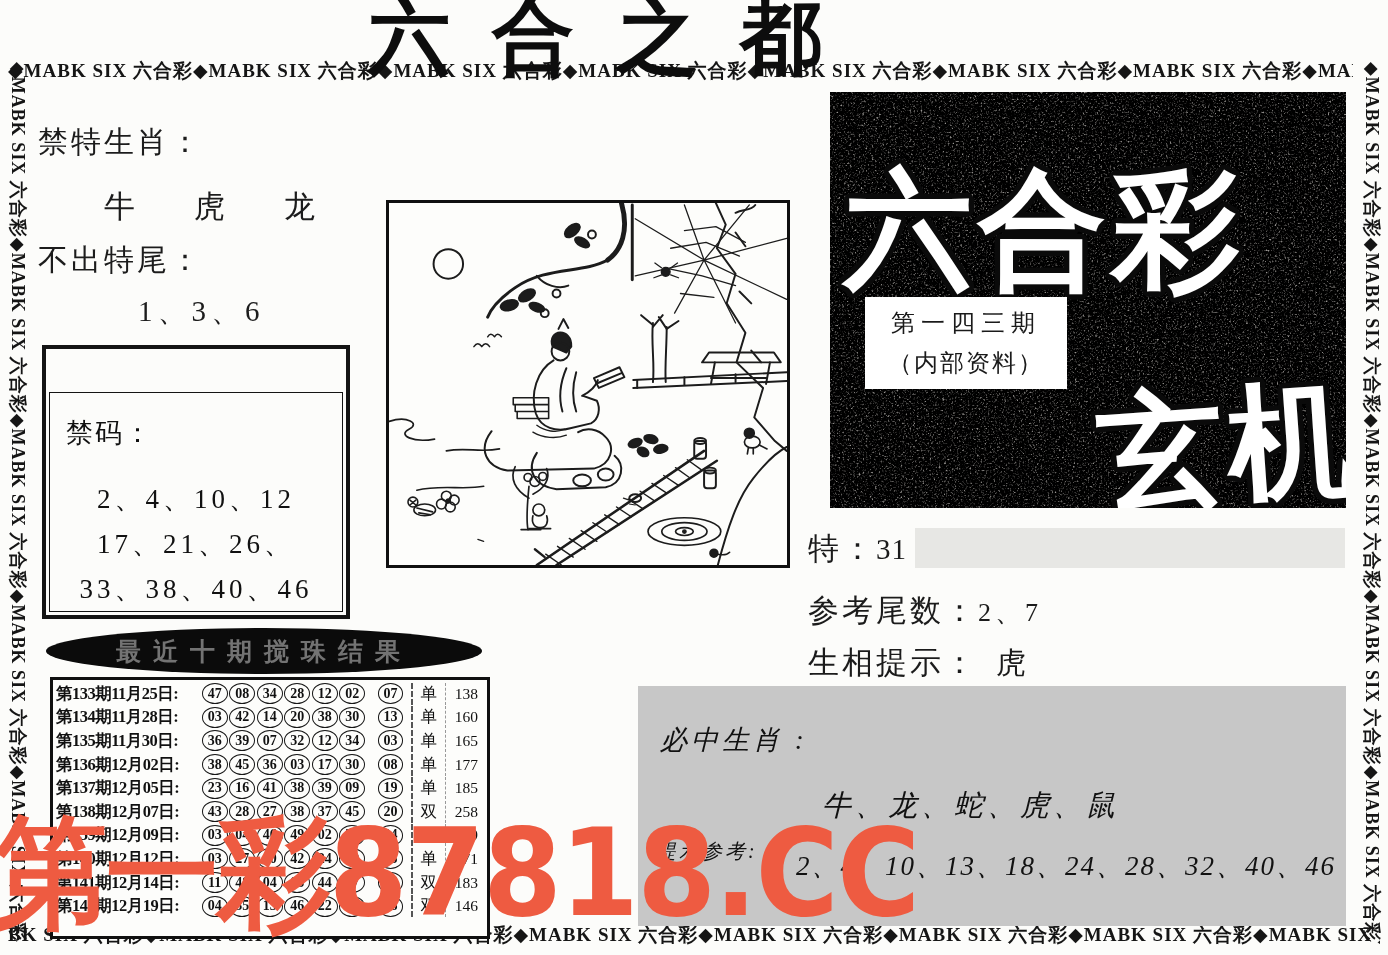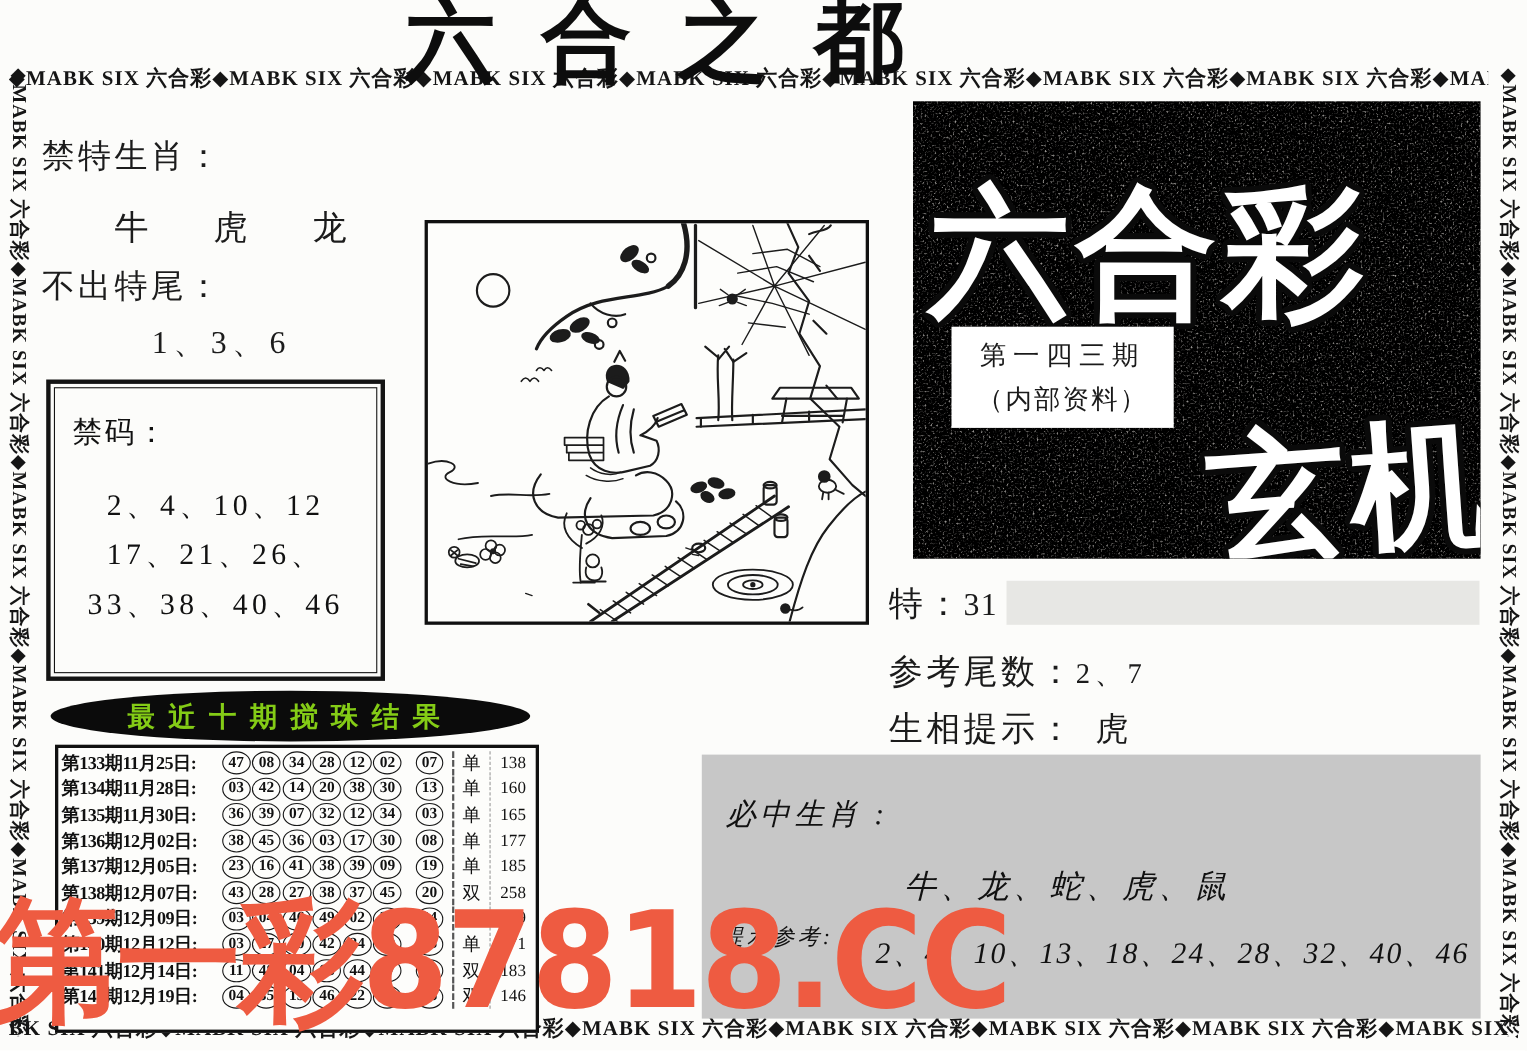--- a/index.html
+++ b/index.html
@@ -30,29 +30,29 @@
     color:#0d0d0d; transform:scaleY(1.02);
   }
   
   .lbl { position:absolute; font-size:30px; color:#1c1c1c; letter-spacing:3px; }
   .val { position:absolute; font-size:29px; color:#1c1c1c; }
   .zodiac3 { letter-spacing:14px; font-size:31px; }
   .jinma-box {
     position:absolute; left:42px; top:345px; width:308px; height:274px;
     border:4px solid #141414;
   }
-  .jinma-inner { position:absolute; inset:3px; border:1.5px solid #141414; }
+  .jinma-inner { position:absolute; inset:3px; border:1.5px solid #141414;margin-top:40px; }
   .jinma-label { position:absolute; left:16px; top:22px; font-size:27px; letter-spacing:2px; }
   .jinma-line { position:absolute; width:100%; text-align:center; font-size:27px; letter-spacing:4px; }
   
   .oval {
     position:absolute; left:46px; top:628px; width:436px; height:46px;
     background:#0b0b0b; border-radius:50%;
     display:flex; align-items:center; justify-content:center;
-    color:#84cc16; font-size:25px; font-weight:bold; letter-spacing:12px; z-index:2;
+    color:#737373; font-size:25px; font-weight:bold; letter-spacing:12px; z-index:2;
   }
   .results-table {
     position:absolute; left:50px; top:677px; width:440px; height:262px;
     border:3px solid #101010; background:#fdfdfb; padding:2px 0 0 3px; z-index:1;
   }
   .rrow { display:flex; align-items:center; height:23.6px; }
   .rlabel { width:149px; font-weight:900; font-size:16.5px; letter-spacing:-0.5px; white-space:nowrap; }
   .rnums { display:flex; }
   .circ {
     width:26px; height:21px; border:1.8px solid #161616; border-radius:50%;

